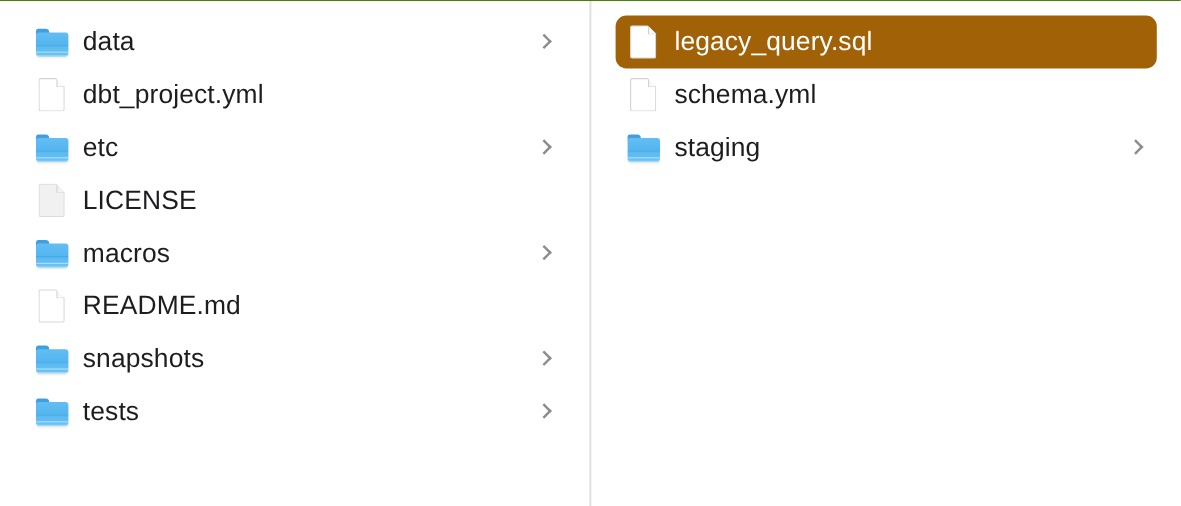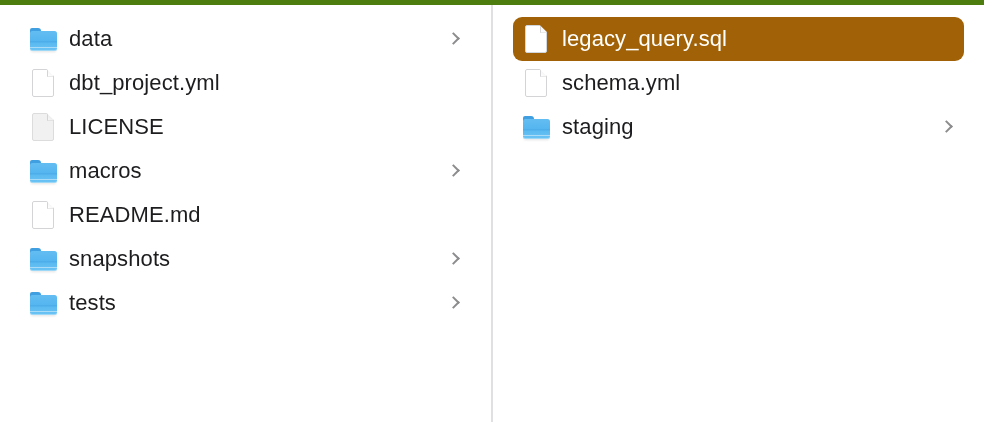--- a/index.html
+++ b/index.html
@@ -10,21 +10,21 @@
     background: #ffffff;
     font-family: "Liberation Sans", sans-serif;
     -webkit-font-smoothing: antialiased;
   }
   .finder {
     position: relative;
     width: 984px;
     height: 422px;
     background: #ffffff;
     display: flex;
-    border-top: 5px solid #4d7c0f;
+    border-top: 1px solid #4d7c0f;
   }
   .column {
     position: relative;
     height: 100%;
     padding-top: 12px;
     background: #ffffff;
   }
   .column-left  { width: 491px; }
   .column-divider {
     width: 2px;
@@ -167,20 +167,31 @@
           <span class="ic-doc">
             <span class="page"></span>
             <span class="fold"></span>
           </span>
         </span>
         <span class="label">dbt_project.yml</span>
         <span class="chevron hidden"></span>
       </div>
       <div class="row">
         <span class="icon-wrap">
+          <span class="ic-folder">
+            <span class="shadow"></span>
+            <span class="tab"></span>
+            <span class="body"></span>
+          </span>
+        </span>
+        <span class="label">etc</span>
+        <span class="chevron"></span>
+      </div>
+      <div class="row">
+        <span class="icon-wrap">
           <span class="ic-doc plain">
             <span class="page"></span>
             <span class="fold"></span>
           </span>
         </span>
         <span class="label">LICENSE</span>
         <span class="chevron hidden"></span>
       </div>
       <div class="row">
         <span class="icon-wrap">

